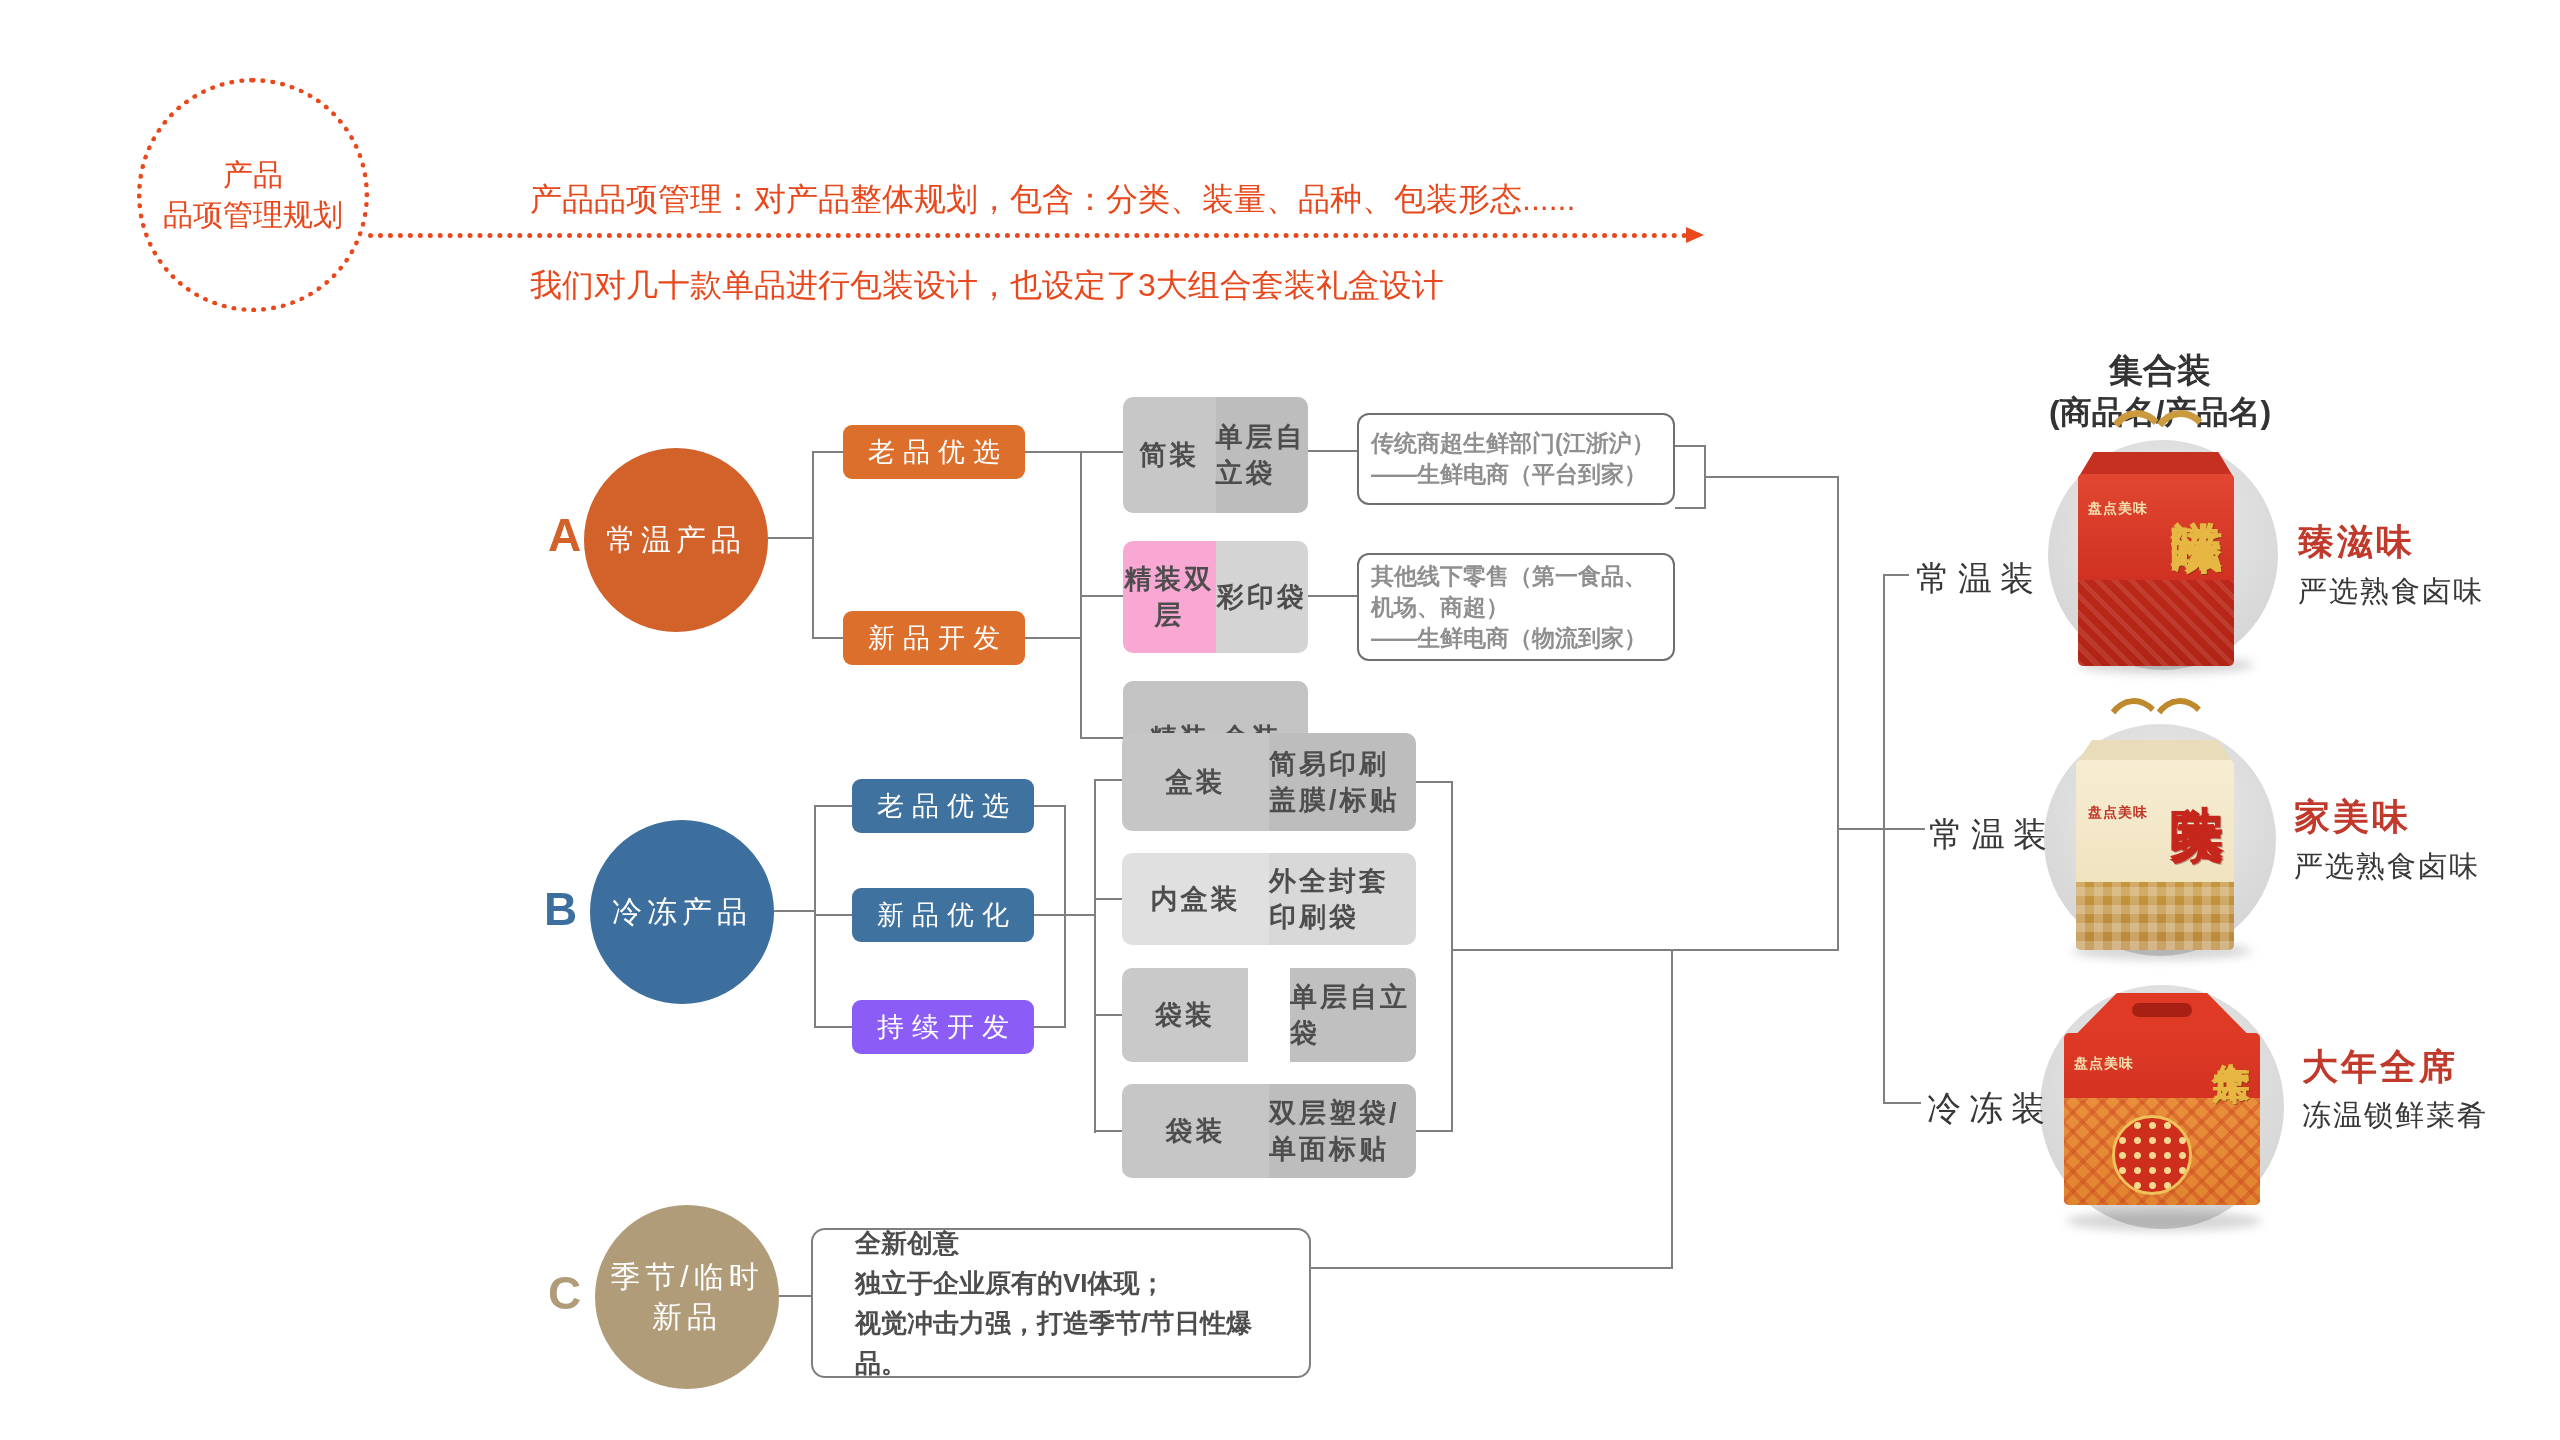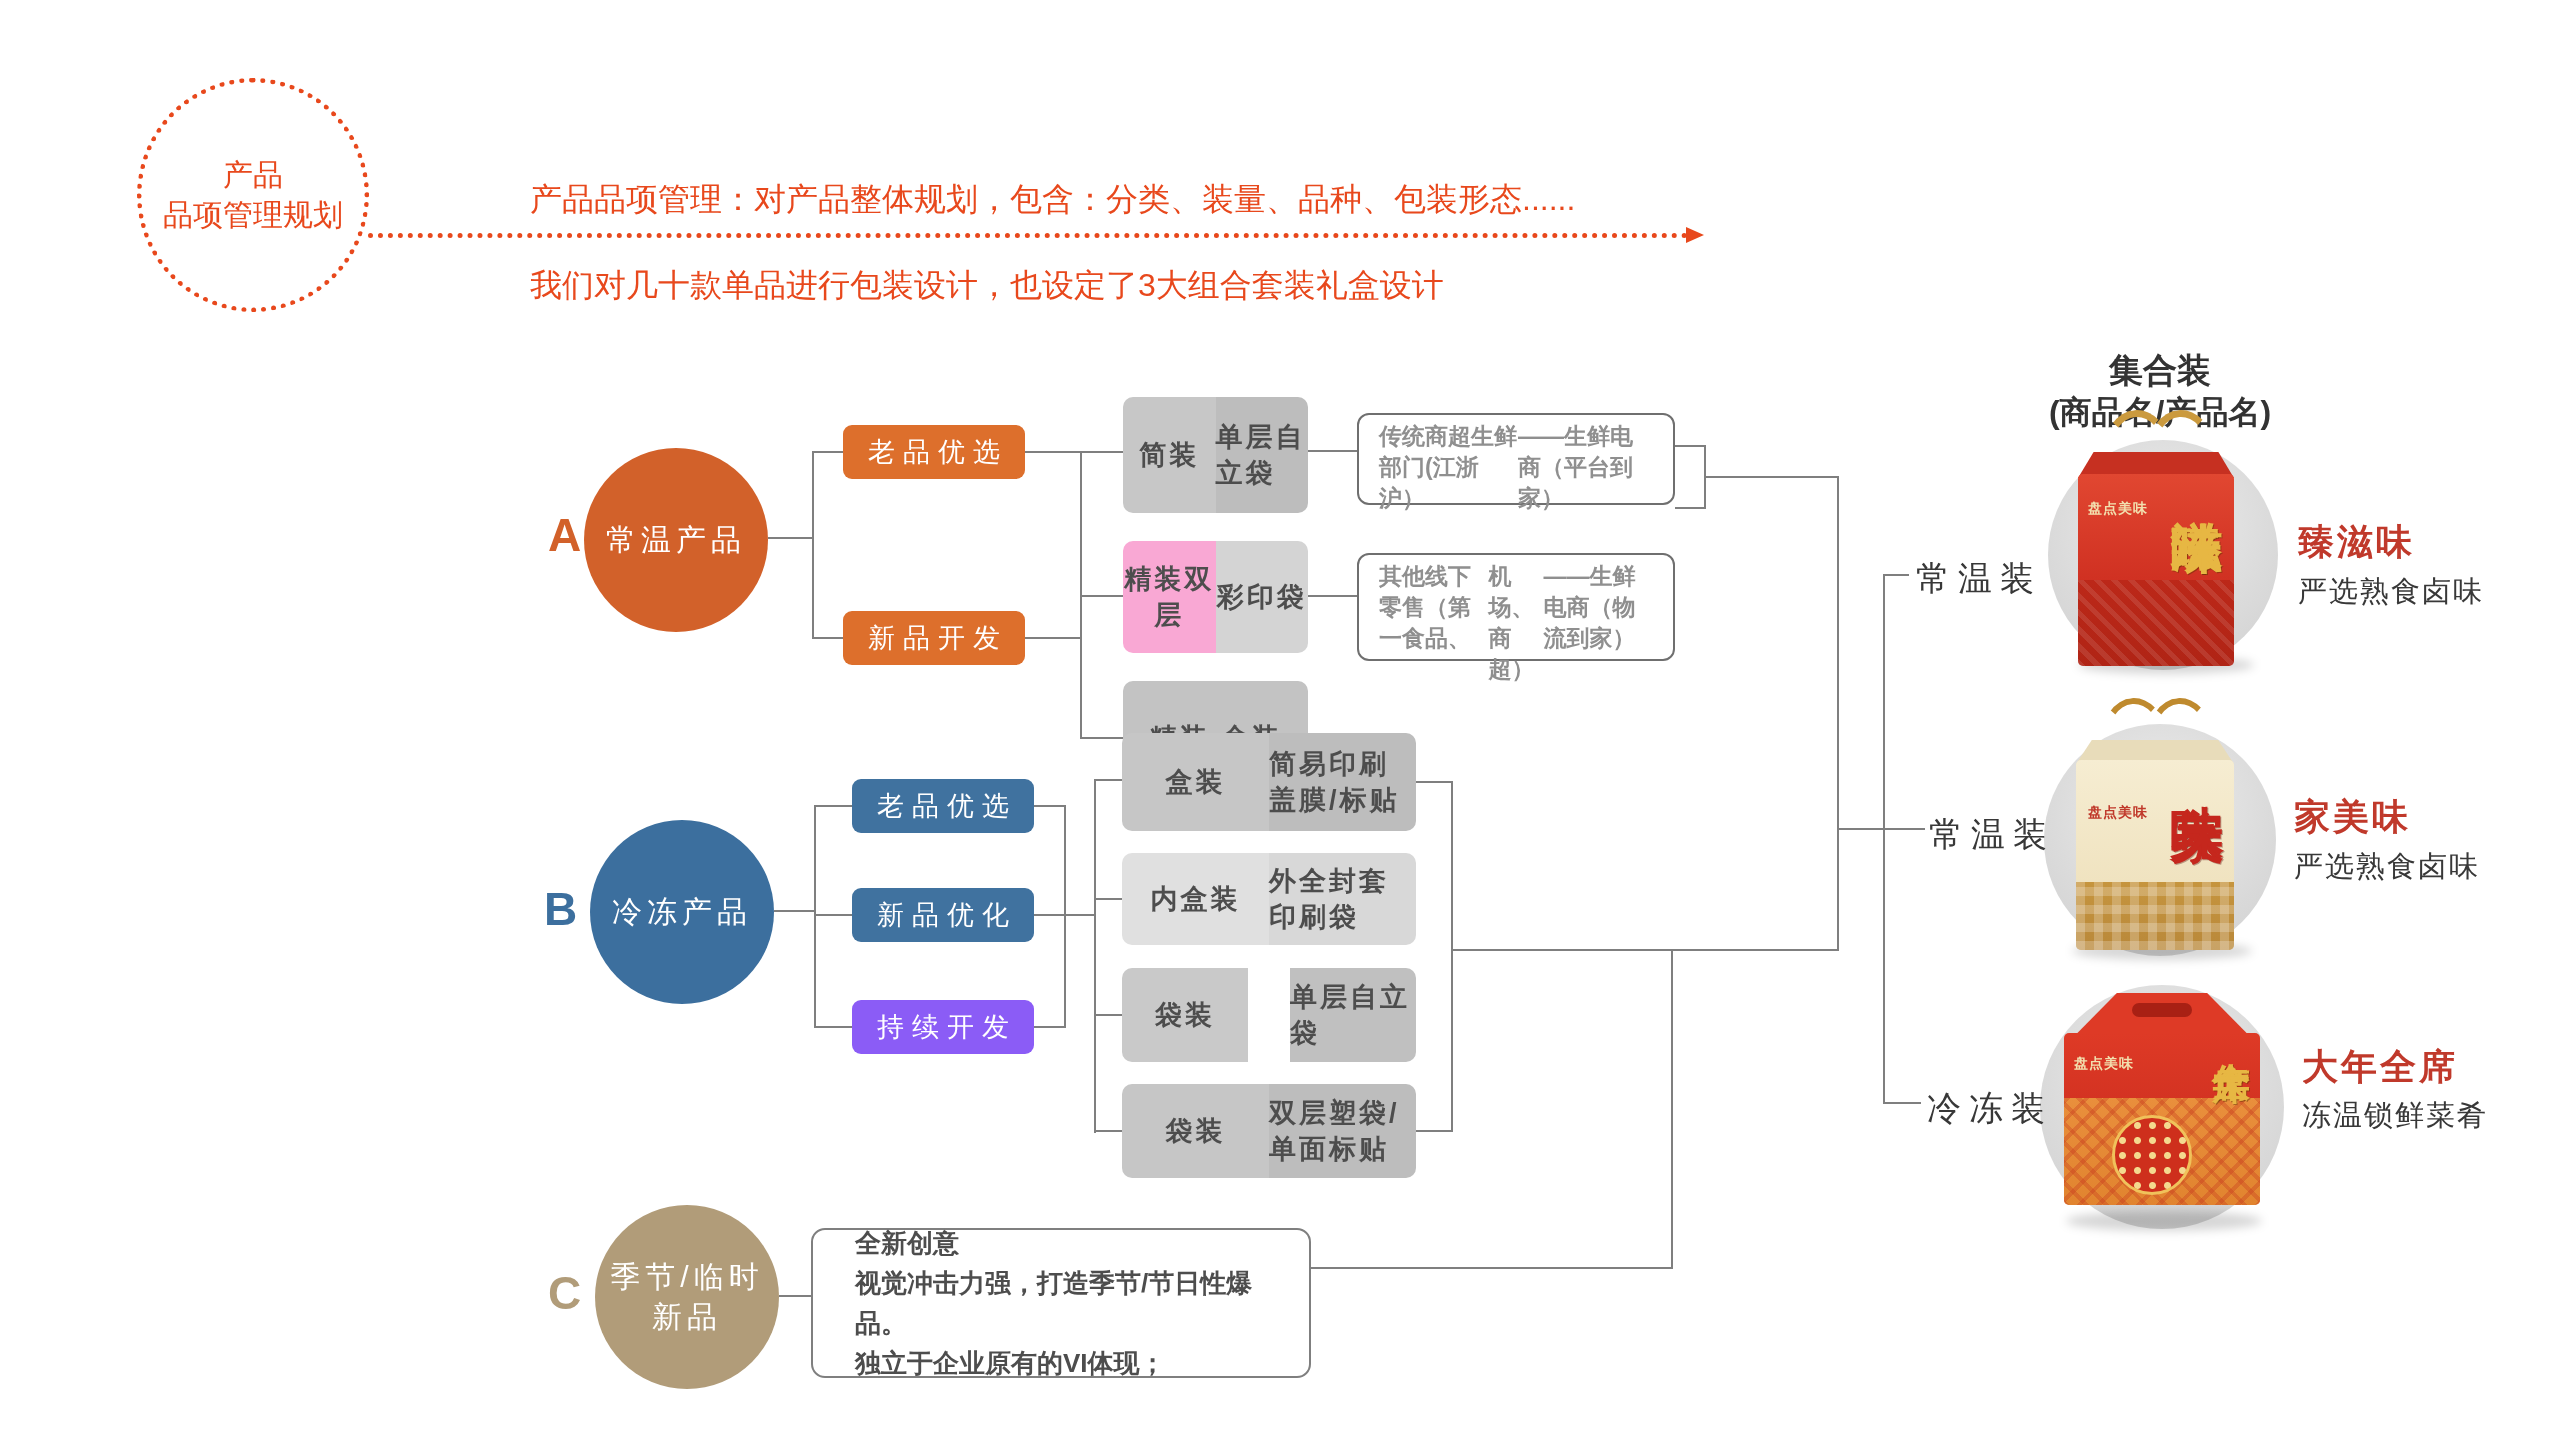--- a/index.html
+++ b/index.html
@@ -22,22 +22,22 @@
   .letter{position:absolute;font-size:46px;font-weight:700;}
   
   .pill{position:absolute;width:182px;height:54px;border-radius:9px;display:flex;align-items:center;justify-content:center;
         color:#fff;font-size:27px;letter-spacing:8px;padding-left:8px;box-sizing:border-box;}
   
   .pack{position:absolute;border-radius:10px;overflow:hidden;display:flex;flex-direction:row;}
   .pack .row{flex:1;display:flex;align-items:center;justify-content:center;font-size:27px;font-weight:700;
              color:#4d4d4d;letter-spacing:3px;}
   .pack .div{height:2px;background:#8f8f8f;}
   
-  .wbox{position:absolute;background:#fff;border:2px solid #6f6f6f;border-radius:12px;display:flex;flex-direction:row;
-        justify-content:center;padding:6px 20px;box-sizing:border-box;color:#8f8f8f;font-size:23px;font-weight:700;line-height:31px;}
+  .wbox{position:absolute;background:#fff;border:2px solid #6f6f6f;border-radius:12px;display:flex;flex-direction:column;
+        justify-content:center;padding:6px 12px;box-sizing:border-box;color:#8f8f8f;font-size:23px;font-weight:700;line-height:31px;}
   .cnote{position:absolute;background:#fff;border:2px solid #7f7f7f;border-radius:14px;display:flex;flex-direction:column;
          justify-content:center;padding:10px 10px 10px 42px;box-sizing:border-box;color:#4d4d4d;font-size:26px;font-weight:700;line-height:40px;}
   
   .pcircle{position:absolute;border-radius:50%;
            background:radial-gradient(circle at 50% 38%,#eeeeee 0%,#dbdbdb 58%,#cfcfcf 100%);}
   .templabel{position:absolute;font-size:34px;color:#383838;letter-spacing:8px;}
   .pname{position:absolute;font-size:36px;font-weight:700;color:#c0392b;letter-spacing:3px;}
   .pdesc{position:absolute;font-size:29px;color:#383838;letter-spacing:2px;}
   .colhead{position:absolute;left:1988px;top:348px;width:344px;text-align:center;color:#333;}
   .colhead .l1{font-size:34px;font-weight:700;line-height:44px;}
@@ -186,22 +186,22 @@
     <div class="row" style="background:#bdbdbd;">双层塑袋/单面标贴</div>
   </div>
 
   <div class="letter" style="left:548px;top:1266px;color:#b19c79;">C</div>
   <div class="bigcircle" style="left:595px;top:1205px;background:#b19c79;">
     <div>季节/临时</div>
     <div>新品</div>
   </div>
   <div class="cnote" style="left:811px;top:1228px;width:500px;height:150px;">
     <div>全新创意</div>
+    <div>独立于企业原有的VI体现；</div>
     <div>视觉冲击力强，打造季节/节日性爆品。</div>
-    <div>独立于企业原有的VI体现；</div>
   </div>
 
   <div class="colhead">
     <div class="l1">集合装</div>
     <div class="l2">(商品名/产品名)</div>
   </div>
 
   <div class="pcircle" style="left:2048px;top:440px;width:230px;height:230px;"></div>
   <div class="gb" style="left:2048px;top:440px;width:230px;height:230px;">
     <div class="shadow" style="left:30px;top:216px;width:176px;height:18px;"></div>

